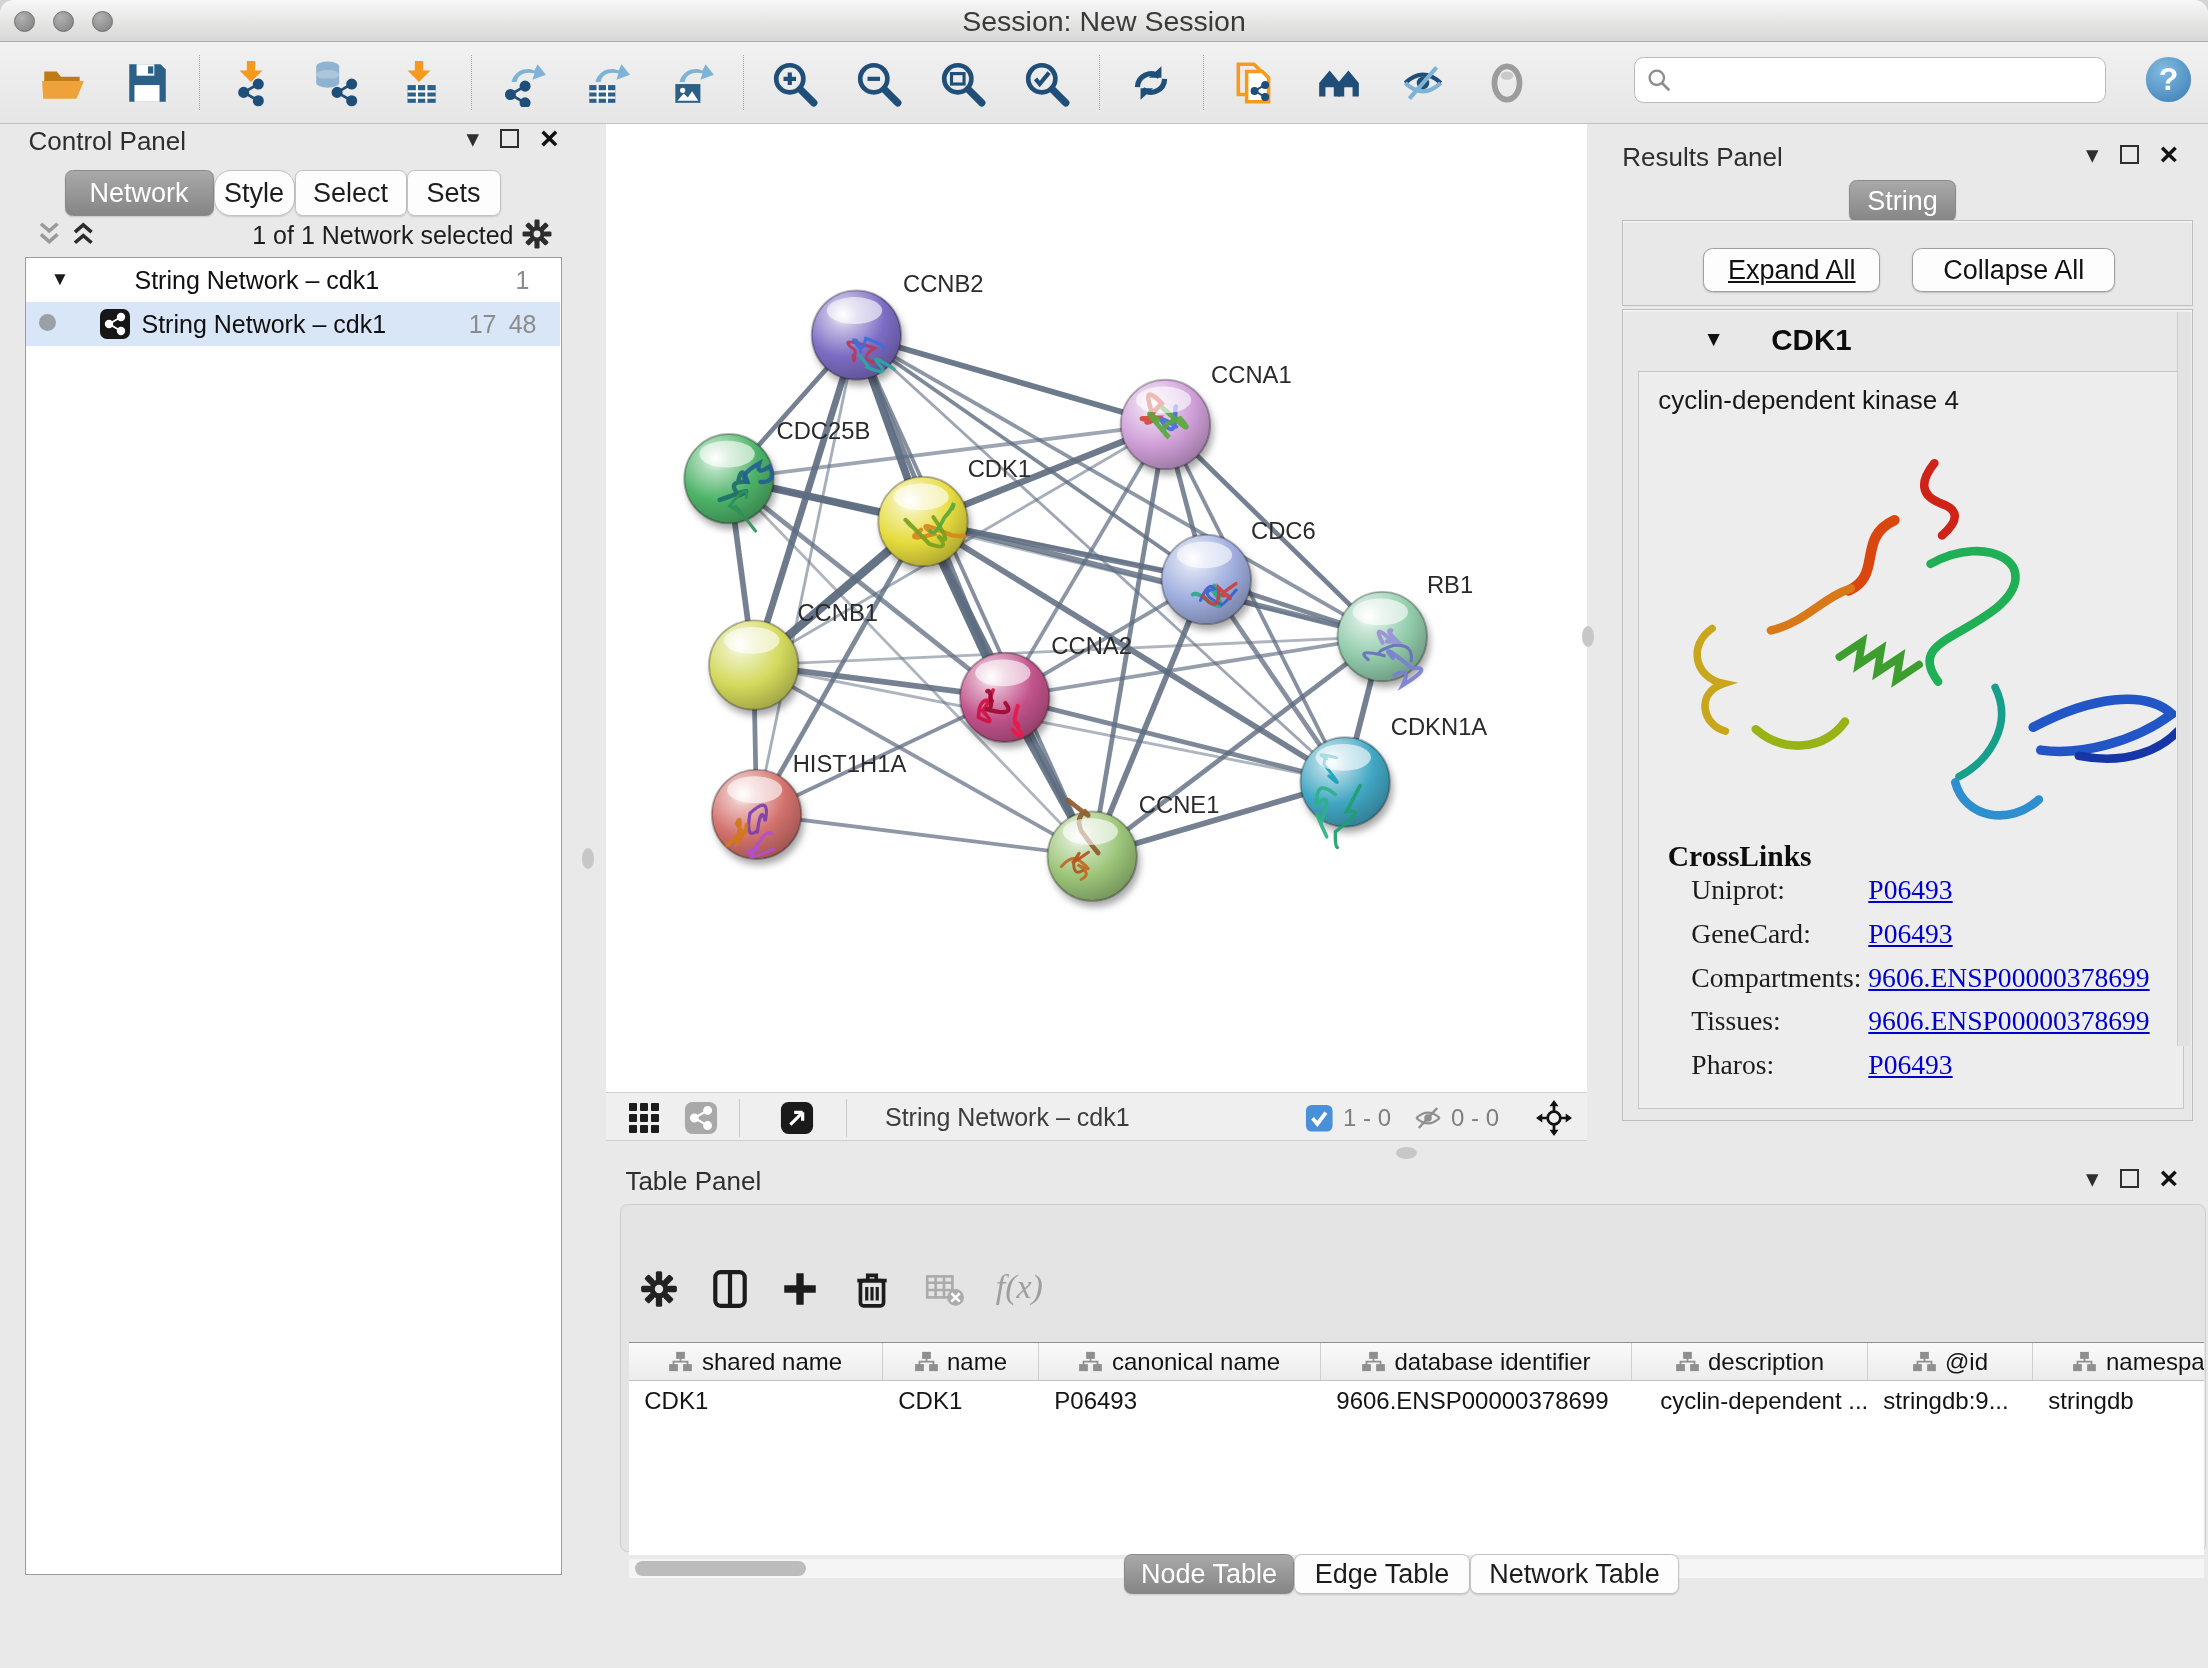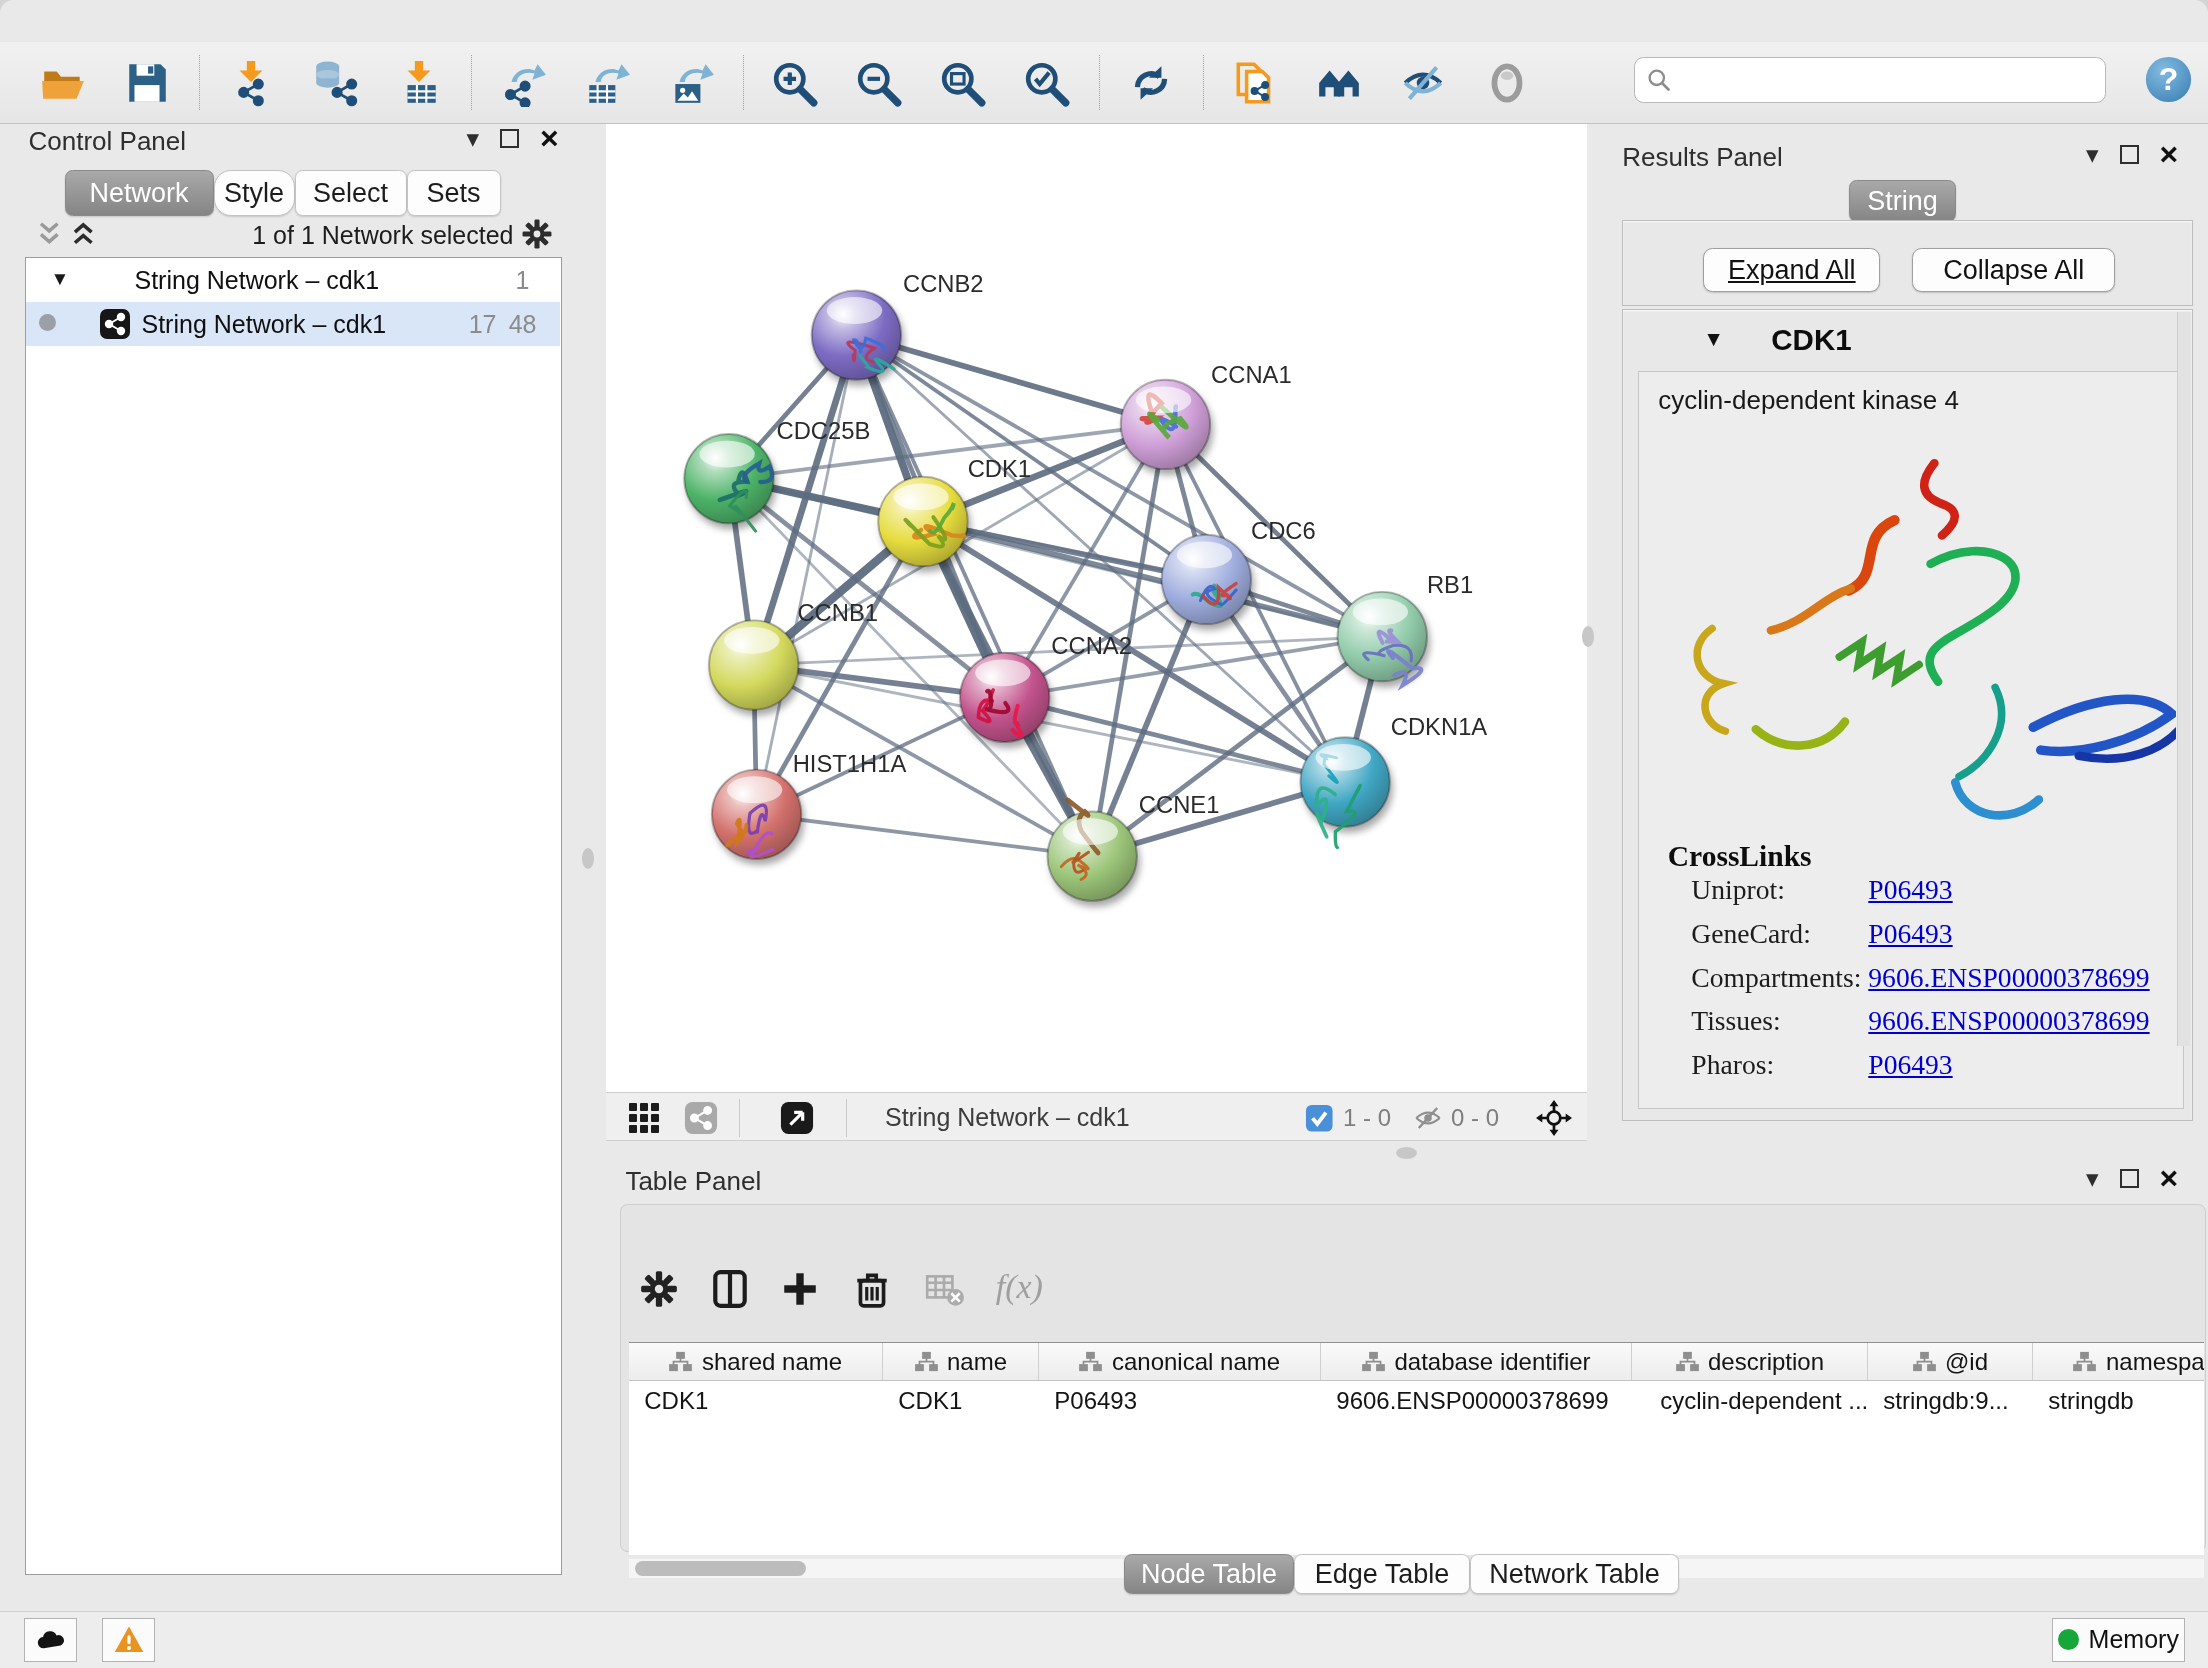--- a/index.html
+++ b/index.html
@@ -120,20 +120,26 @@
   .sb-btn { position:absolute; top:5.7px; height:44px; background:#fbfbfb;
     border:1.9px solid #b3b3b3; display:flex; align-items:center; justify-content:center; }
   #sb-mem { gap:9.5px; font-size:25px; color:#111; }
   .dot-green { width:21px; height:21px; border-radius:50%; background:#17a63a; }
 </style>
 </head>
 <body>
 
 <div id="root">
 
+  <div class="titlebar">
+    <span class="tl" style="left:14.3px"></span>
+    <span class="tl" style="left:53px"></span>
+    <span class="tl" style="left:92px"></span>
+    <div class="win-title">Session: New Session</div>
+  </div>
 
   <div class="toolbar">
     <div id="tb-icons" style="display:flex;align-items:center;">
         <div class="tslot">
           <svg viewBox="0 0 46 46">
             <path d="M5 12h12l4 5h18v4H5z" fill="#c07b17"></path>
             <path d="M3 21h40l-7 17H4z" fill="#f0a23a"></path>
           </svg>
         </div>
         <div class="tslot">
@@ -833,33 +839,15 @@
           <div id="tp-thumb"></div>
         </div>
     </div>
   </div>
   <div id="tp-tabs">
       <div class="tab sel" style="width: 170px;">Node Table</div>
       <div class="tab" style="width: 176px;">Edge Table</div>
       <div class="tab" style="width: 209px;">Network Table</div>
     </div>
 
-  <div id="status-bar">
-    <div class="sb-btn" style="left:24px;width:53px;">
-      <svg viewBox="0 0 40 30" style="width:32px;height:25px;">
-          <path d="M11 26a7 7 0 0 1-1-14a9 9 0 0 1 17-2a6.5 6.5 0 0 1 5 12.5z" fill="#141414"></path>
-        </svg>
-    </div>
-    <div class="sb-btn" style="left:102px;width:53px;">
-      <svg viewBox="0 0 40 36" style="width:32px;height:28.5px;">
-          <path d="M20 2L38 34H2z" fill="#e89420"></path>
-          <rect x="18" y="13" width="4" height="11" rx="2" fill="#fff"></rect>
-          <circle cx="20" cy="29" r="2.6" fill="#fff"></circle>
-        </svg>
-    </div>
-    <div class="sb-btn" id="sb-mem" style="left:2052px;width:133px;">
-      <span class="dot-green"></span>
-      <span>Memory</span>
-    </div>
-  </div>
 
 </div>
 
 
 </body></html>

